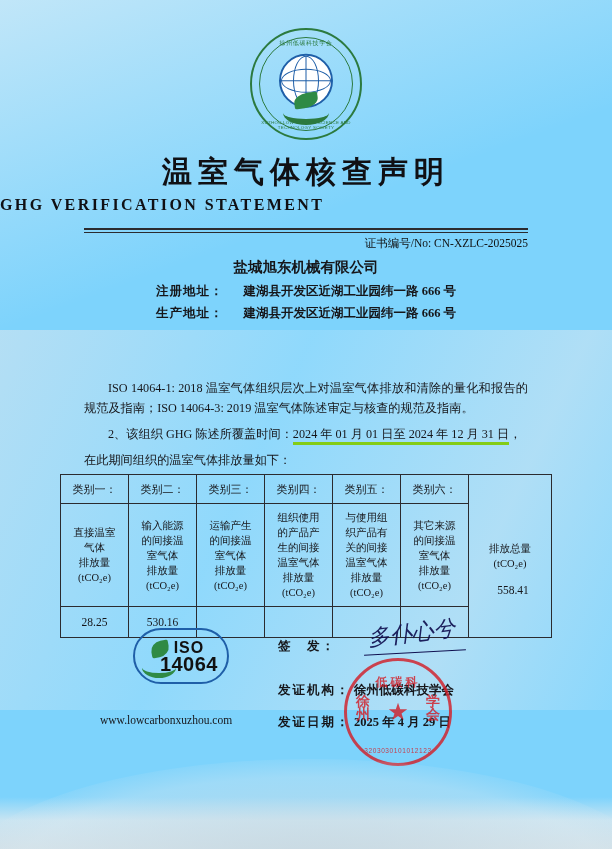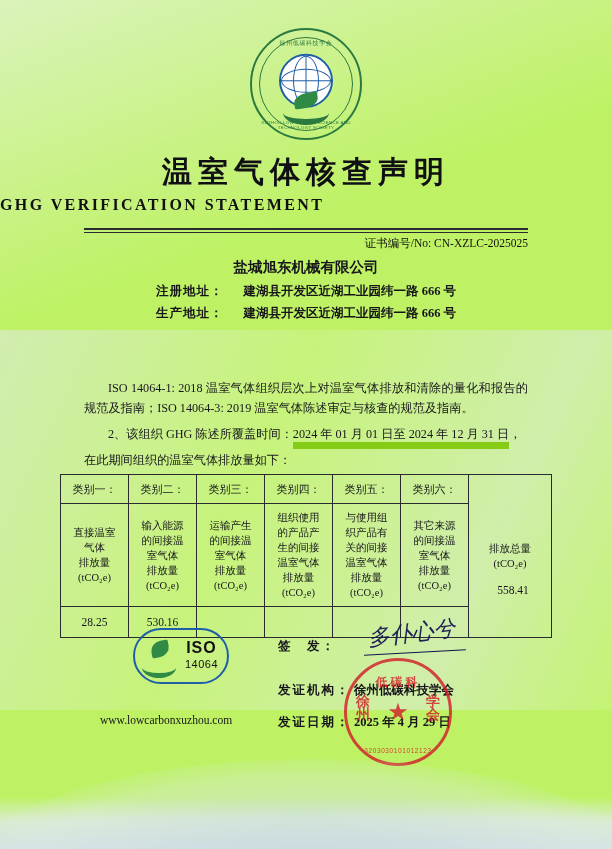--- a/index.html
+++ b/index.html
@@ -11,21 +11,21 @@
     height: 849px;
     background: #ffffff;
     font-family: "Liberation Serif", serif;
     color: #16161a;
     position: relative;
     overflow: hidden;
   }
   .page {
     position: absolute;
     inset: 0;
-    background: #bef264;
+    background: #7dd3fc;
   }
   
   .watermark {
     position: absolute;
     left: 0; right: 0;
     top: 330px;
     height: 380px;
     background: linear-gradient(115deg, rgba(225,232,238,0.55) 0%, rgba(248,250,251,0.15) 40%, rgba(226,234,240,0.5) 75%, rgba(250,251,252,0.1) 100%);
     pointer-events: none;
   }
@@ -211,21 +211,21 @@
     left: 84px;
     right: 84px;
     font-size: 12.2px;
     line-height: 20px;
     text-align: justify;
   }
   .p1 { top: 330px; text-indent: 24px; }
   .p2 { top: 378px; text-indent: 24px; }
   .p3 { top: 424px; text-indent: 24px; }
   .p4 { top: 450px; text-indent: 0; font-family: Liberation Serif, serif; }
-  .u { border-bottom: 7px solid #84cc16; padding-bottom: 1px; }
+  .u { border-bottom: 3px solid #84cc16; padding-bottom: 1px; }
 
   
   .tbl {
     position: absolute;
     left: 60px;
     top: 474px;
     width: 492px;
     border-collapse: collapse;
     font-size: 10.5px;
   }
@@ -277,21 +277,21 @@
     transform: rotate(-10deg);
   }
   .iso-text {
     text-align: center;
     font-family: "Liberation Sans", sans-serif;
     color: #111;
     line-height: 17px;
     margin-left: 48px;
   }
   .iso-text .l1 { font-size: 16px; font-weight: bold; letter-spacing: 1px; }
-  .iso-text .l2 { font-size: 11px; font-weight: normal; letter-spacing: .5px; }
+  .iso-text .l2 { font-size: 20px; font-weight: bold; letter-spacing: .5px; }
 
   .site {
     position: absolute;
     left: 100px;
     top: 714px;
     font-size: 11.5px;
     font-family: "Liberation Serif", serif;
   }
 
   

